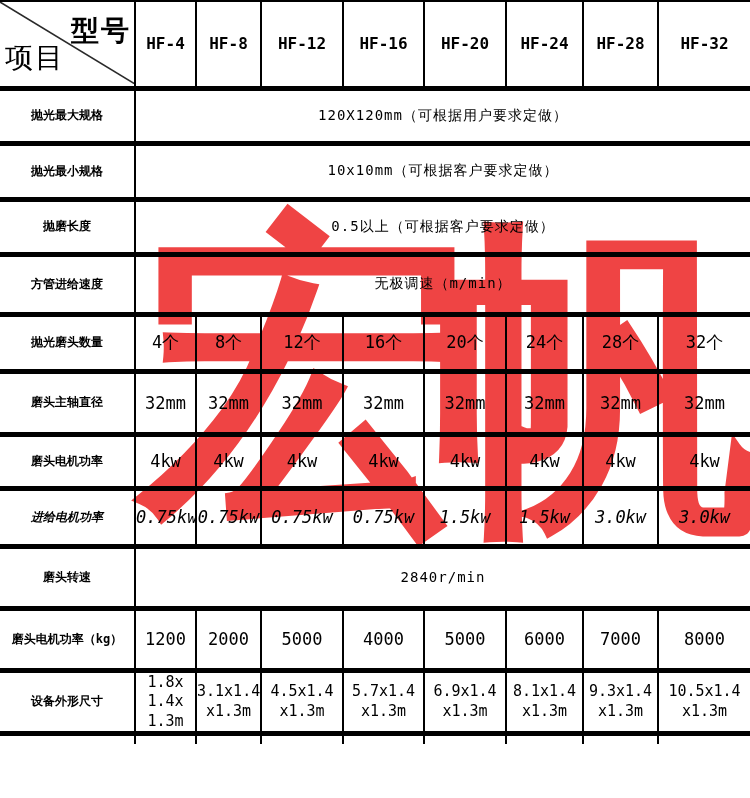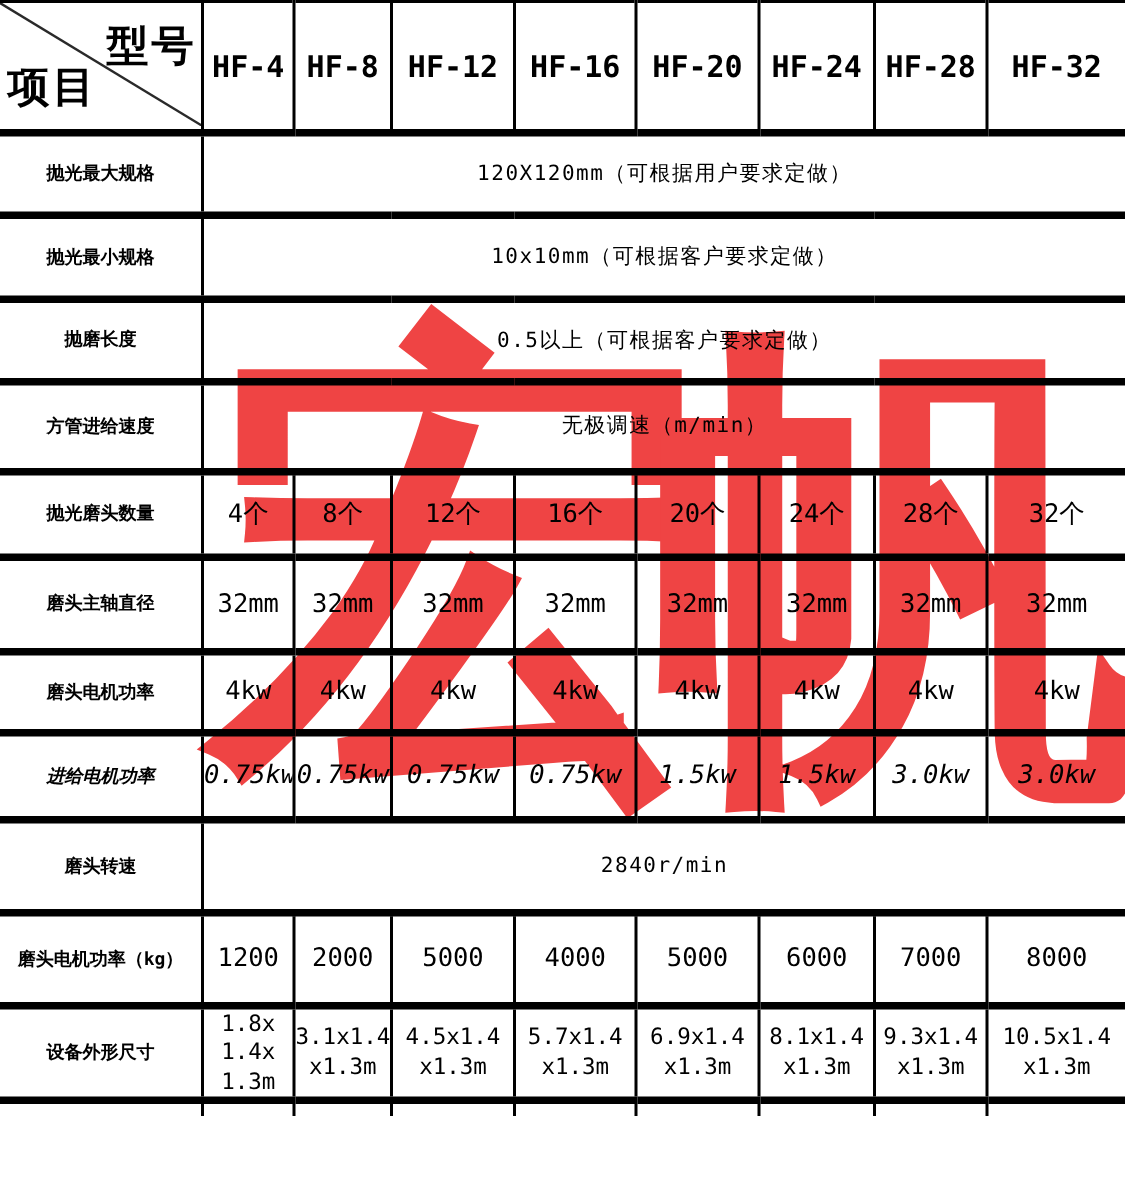--- a/index.html
+++ b/index.html
@@ -45,23 +45,23 @@
   #spec tr.partial td{border-bottom:none;}
   
   td.corner{position:relative;}
   td.corner .svgwrap{position:absolute;left:0;top:0;width:100%;height:100%;}
   td.corner .tr-label{
     position:absolute;top:10px;right:3px;
     font-size:28px;font-weight:bold;letter-spacing:2px;
   }
   td.corner .bl-label{
     position:absolute;bottom:9px;left:5px;
-    font-size:28px;font-weight:bold;letter-spacing:2px;
-  }
-  .colhead{font-size:20px;font-weight:bold;}
+    font-size:28px;font-weight:normal;letter-spacing:2px;
+  }
+  .colhead{font-size:16px;font-weight:bold;}
   .rowlabel{font-size:12px;font-weight:bold;white-space:nowrap;letter-spacing:0px;}
   .val{font-size:17px;white-space:nowrap;}
   .spanval{font-size:14px;letter-spacing:1px;}
   .dims{font-size:15px;white-space:pre-line;line-height:1.3;}
 </style>
 </head>
 <body>
 
 <div id="stage">
 

